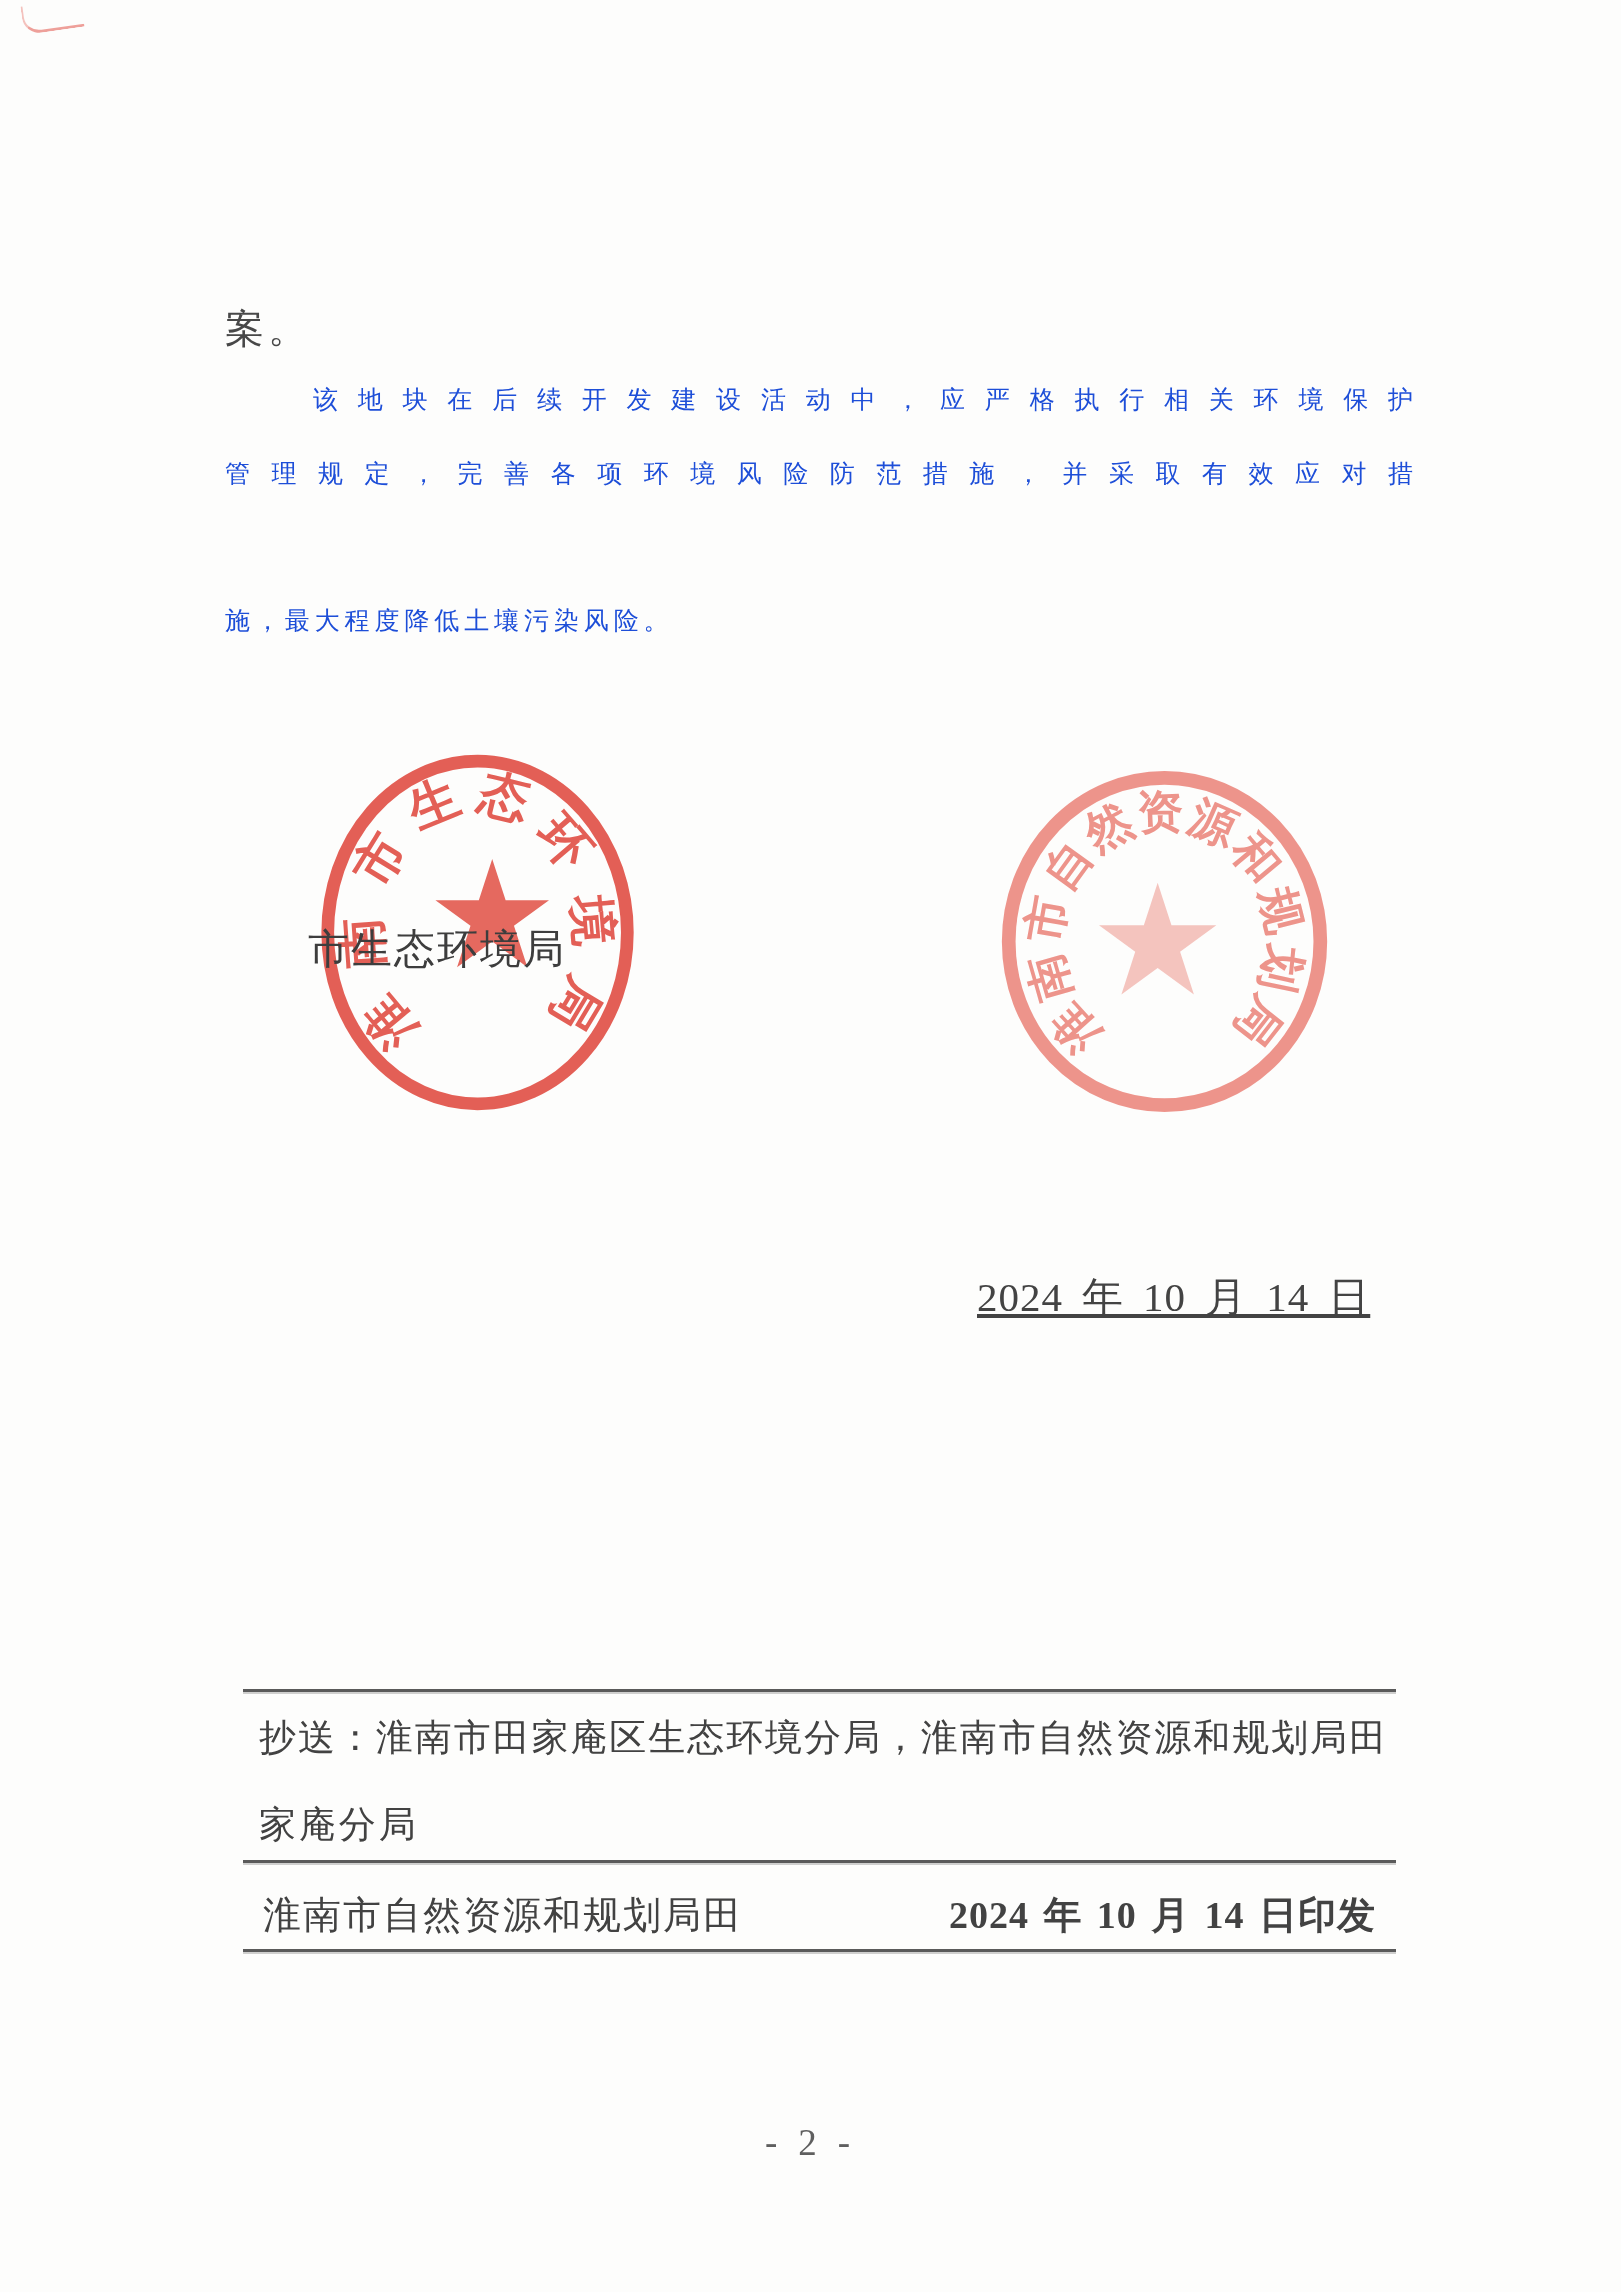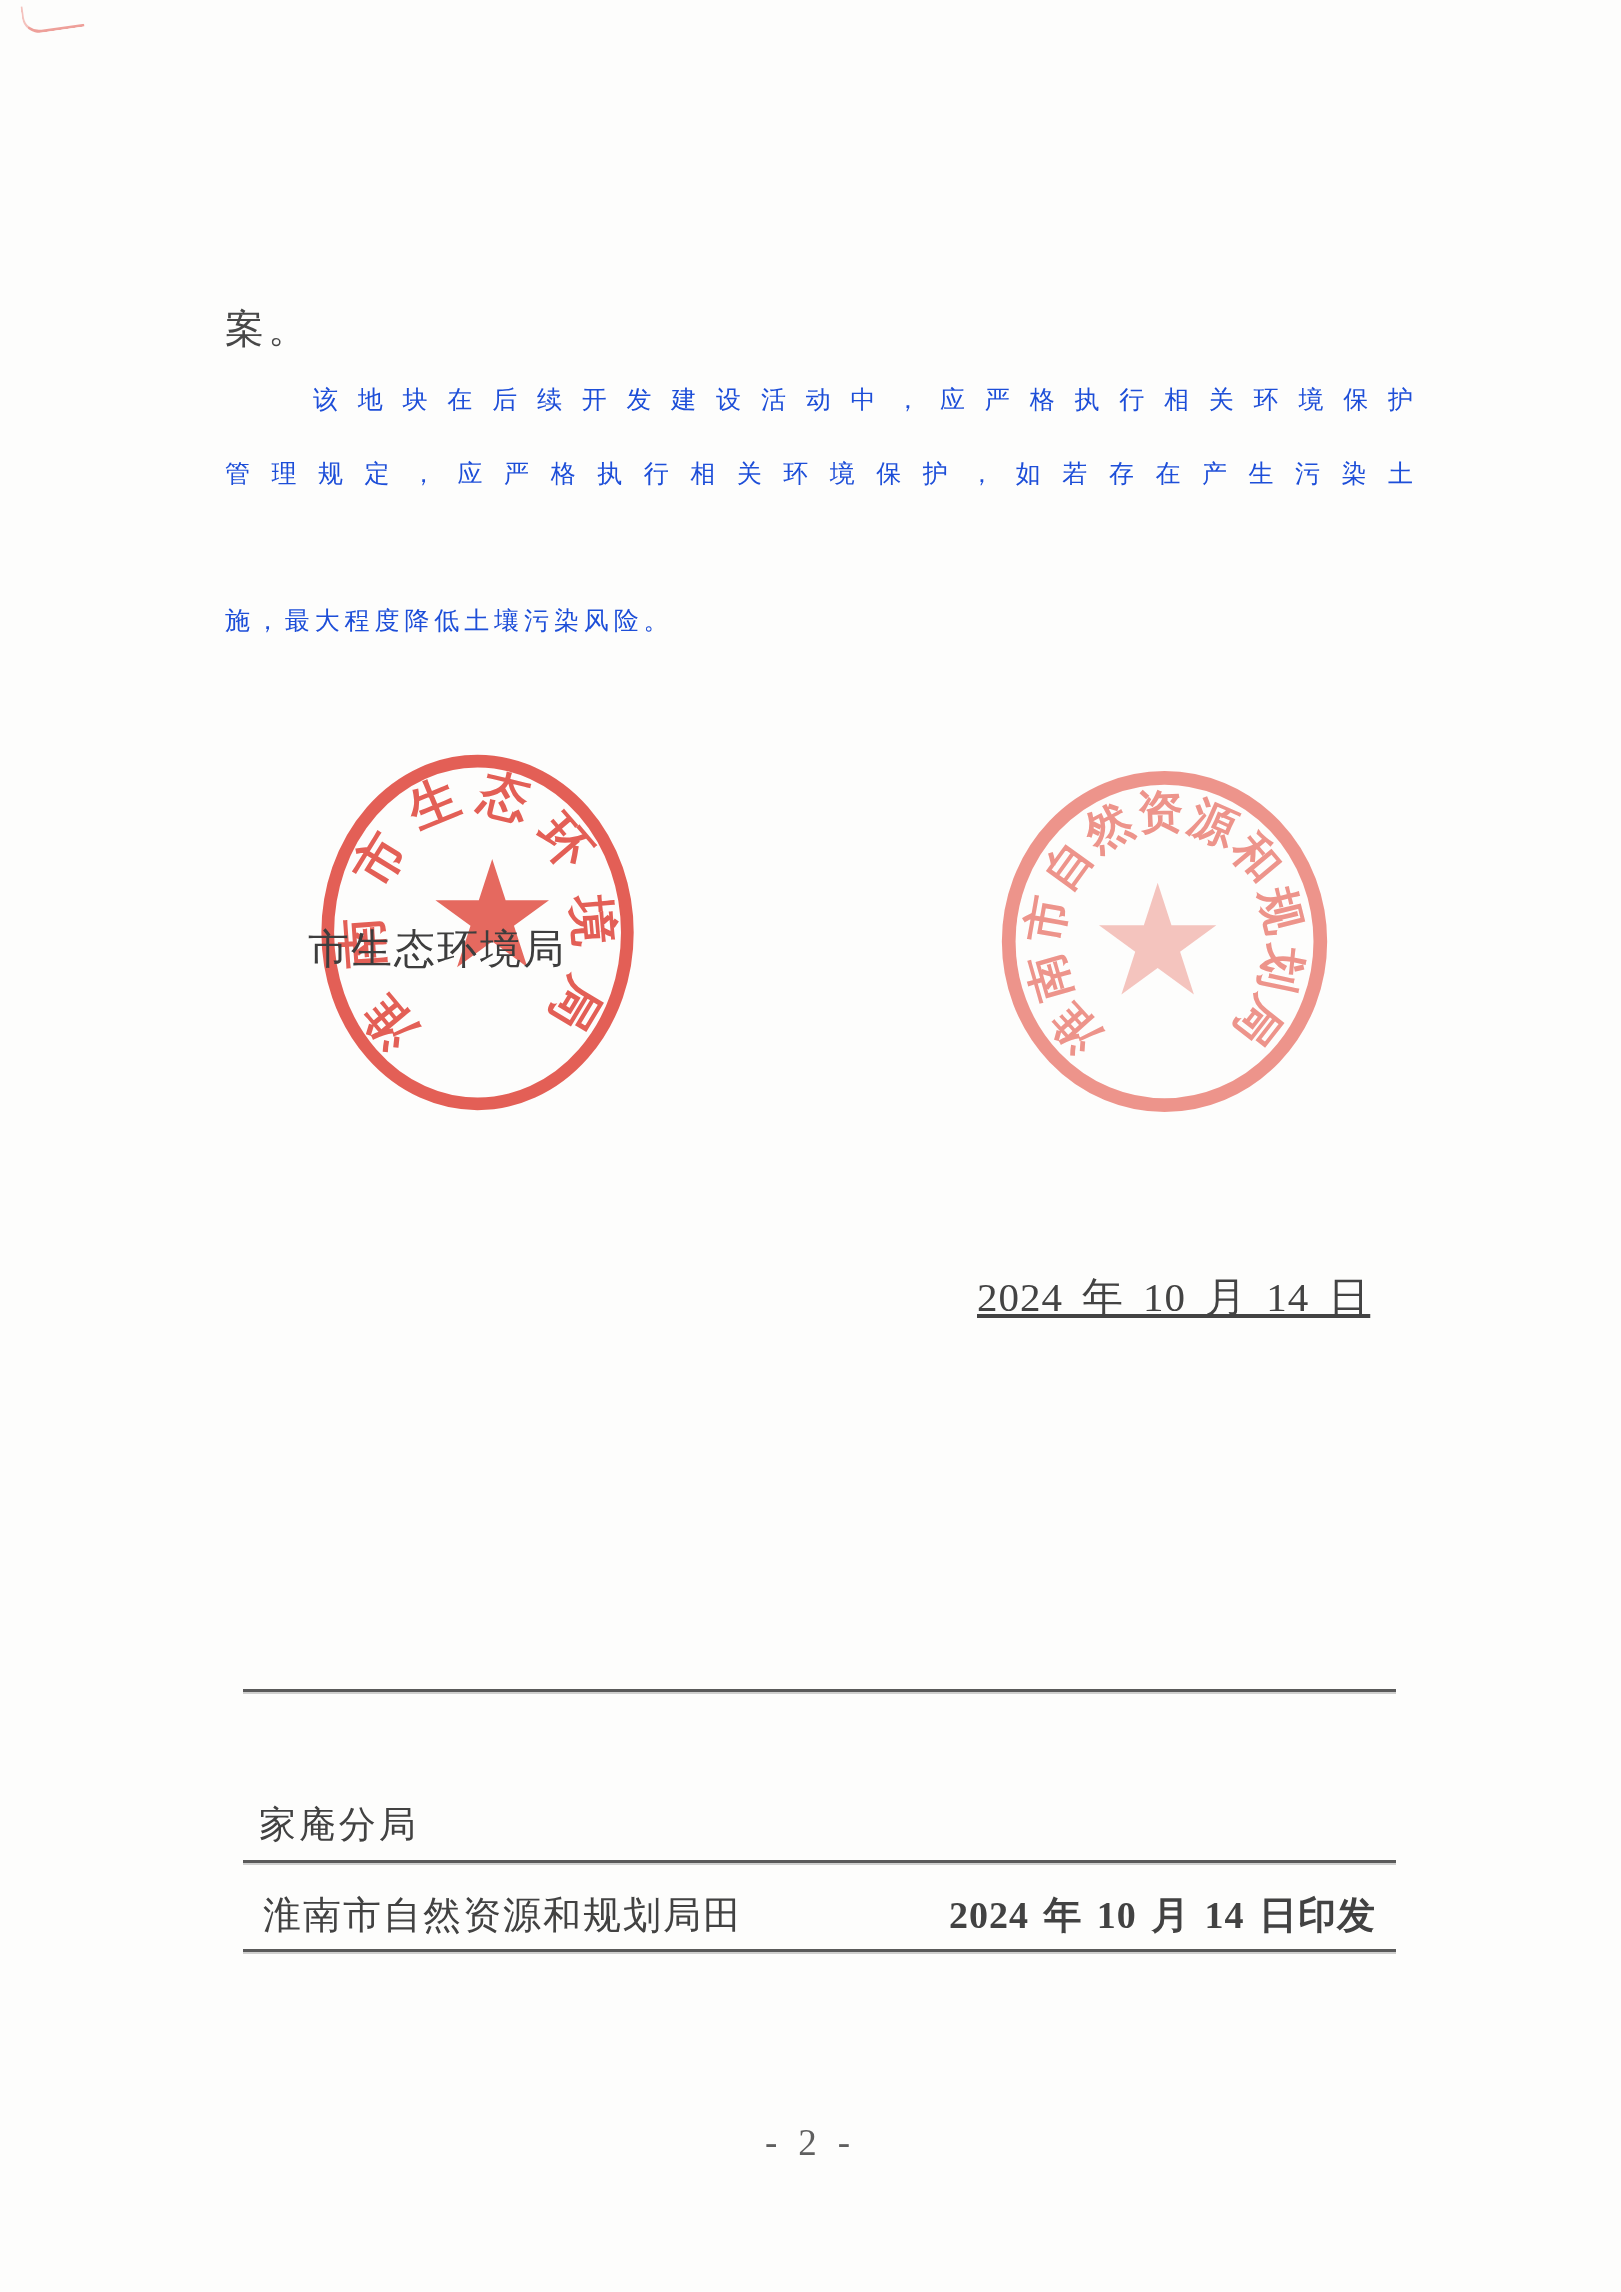--- a/index.html
+++ b/index.html
@@ -78,21 +78,21 @@
 </head>
 <body>
 
 <div class="page">
 
   <div class="corner-artifact"></div>
 
   <div class="closing">案。</div>
 
   <div class="body-line indent" style="top:375px">该地块在后续开发建设活动中，应严格执行相关环境保护</div>
-  <div class="body-line" style="top:449px">管理规定，应严格执行相关环境保护，如若存在产生污染土</div>
+  <div class="body-line" style="top:449px">管理规定，完善各项环境风险防范措施，并采取有效应对措</div>
   <div class="body-line lastline" style="top:596px">施，最大程度降低土壤污染风险。</div>
 
   <svg class="seal" id="seal-left" style="left:316px;top:748px" width="327" height="369" viewBox="0 0 334 376">
       <g opacity="0.93">
         <ellipse cx="165" cy="188" rx="153" ry="175" fill="none" stroke="#e2544a" stroke-width="13"></ellipse>
         <path d="M180.0,113.0L193.7,155.1L238.0,155.1L202.2,181.2L215.9,223.4L180.0,197.3L144.1,223.4L157.8,181.2L122.0,155.1L166.3,155.1Z" fill="#e2544a" opacity="0.95"></path>
         <text x="75.37280015507957" y="279.2758405754886" fill="#e2544a" font-size="51" font-weight="bold" text-anchor="middle" dominant-baseline="central" transform="rotate(-130.0 75.4 279.3)">淮</text>
         <text x="48.30571819926644" y="198.2585781676118" fill="#e2544a" font-size="51" font-weight="bold" text-anchor="middle" dominant-baseline="central" transform="rotate(-94.1 48.3 198.3)">南</text>
         <text x="65.47043231458127" y="113.35290468690833" fill="#e2544a" font-size="51" font-weight="bold" text-anchor="middle" dominant-baseline="central" transform="rotate(-58.3 65.5 113.4)">市</text>
         <text x="120.36082992505169" y="56.74146333343808" fill="#e2544a" font-size="51" font-weight="bold" text-anchor="middle" dominant-baseline="central" transform="rotate(-22.4 120.4 56.7)">生</text>
@@ -120,20 +120,21 @@
         <text x="269.1373119400201" y="261.2673147429869" fill="#ea7b70" font-size="47" font-weight="bold" text-anchor="middle" dominant-baseline="central" transform="rotate(128.0 269.1 261.3)">局</text>
       </g>
     </svg>
 
   <span class="sig" style="left:308px;top:922px">市生态环境局</span>
 
   <div class="date-line">2024 年 10 月 14 日</div>
 
   <div class="rule" style="top:1689px"></div>
 
+  <div class="cc-line1">抄送：淮南市田家庵区生态环境分局，淮南市自然资源和规划局田</div>
   <div class="cc-line2">家庵分局</div>
 
   <div class="rule" style="top:1860px"></div>
 
   <div class="issuer">淮南市自然资源和规划局田</div>
   <div class="print-date">2024 年 10 月 14 日印发</div>
 
   <div class="rule" style="top:1949px"></div>
 
   <div class="page-num">- 2 -</div>

